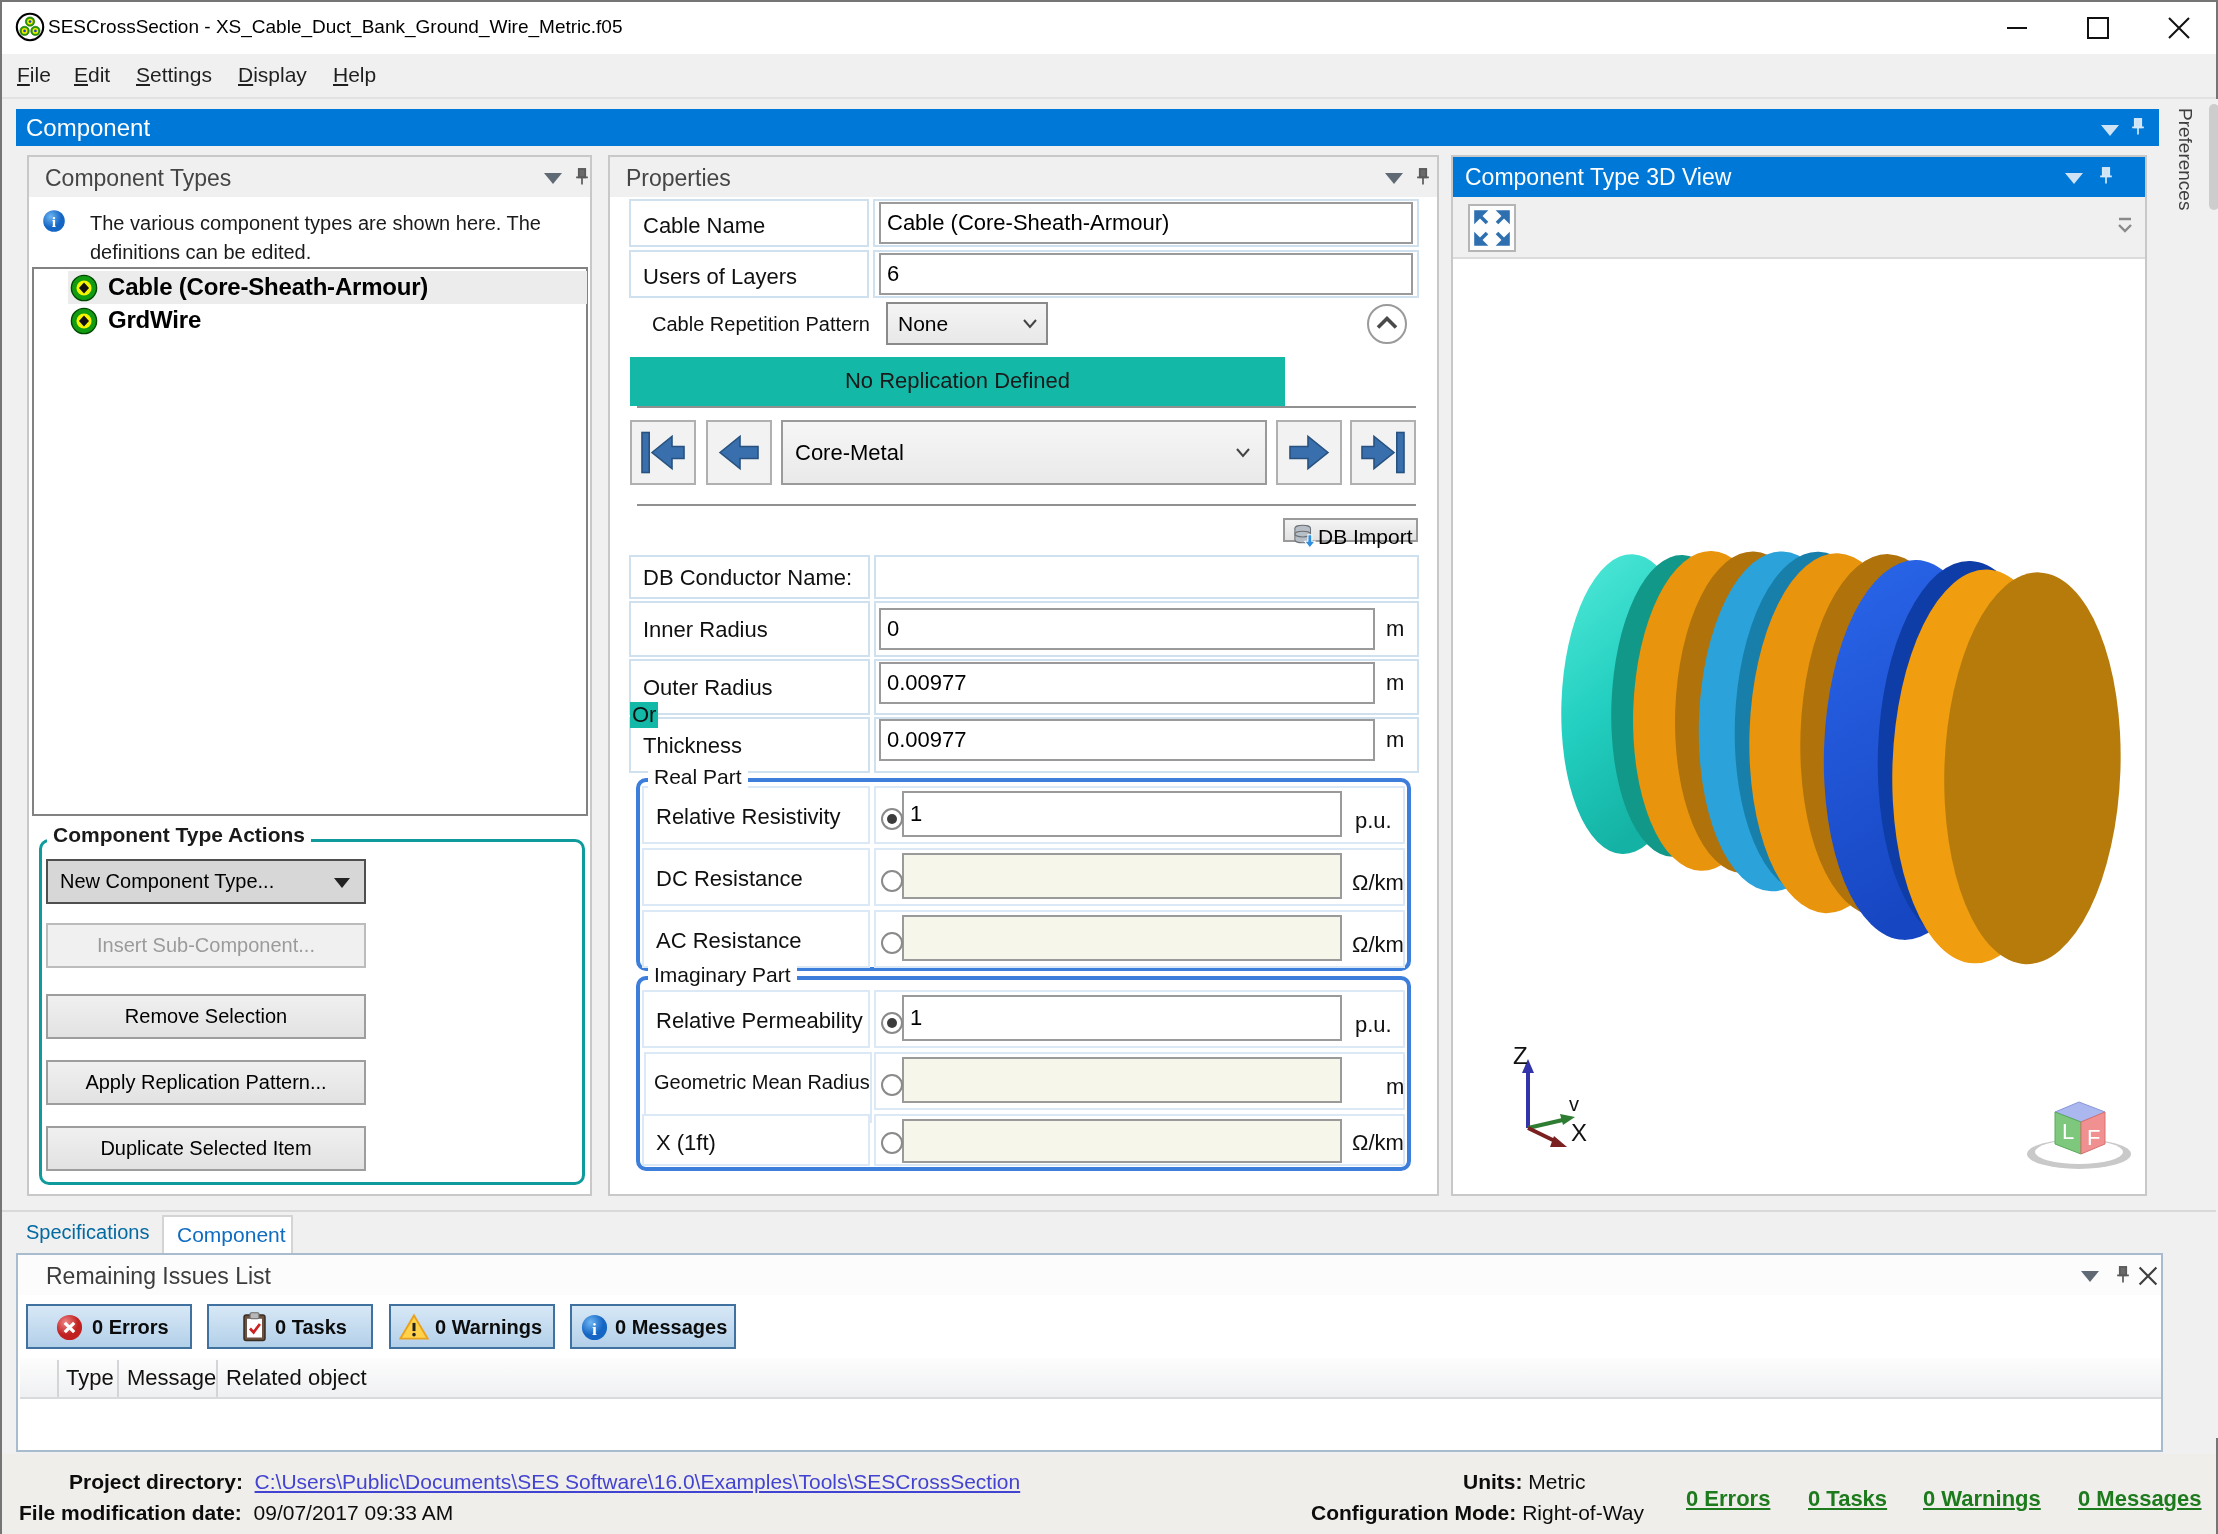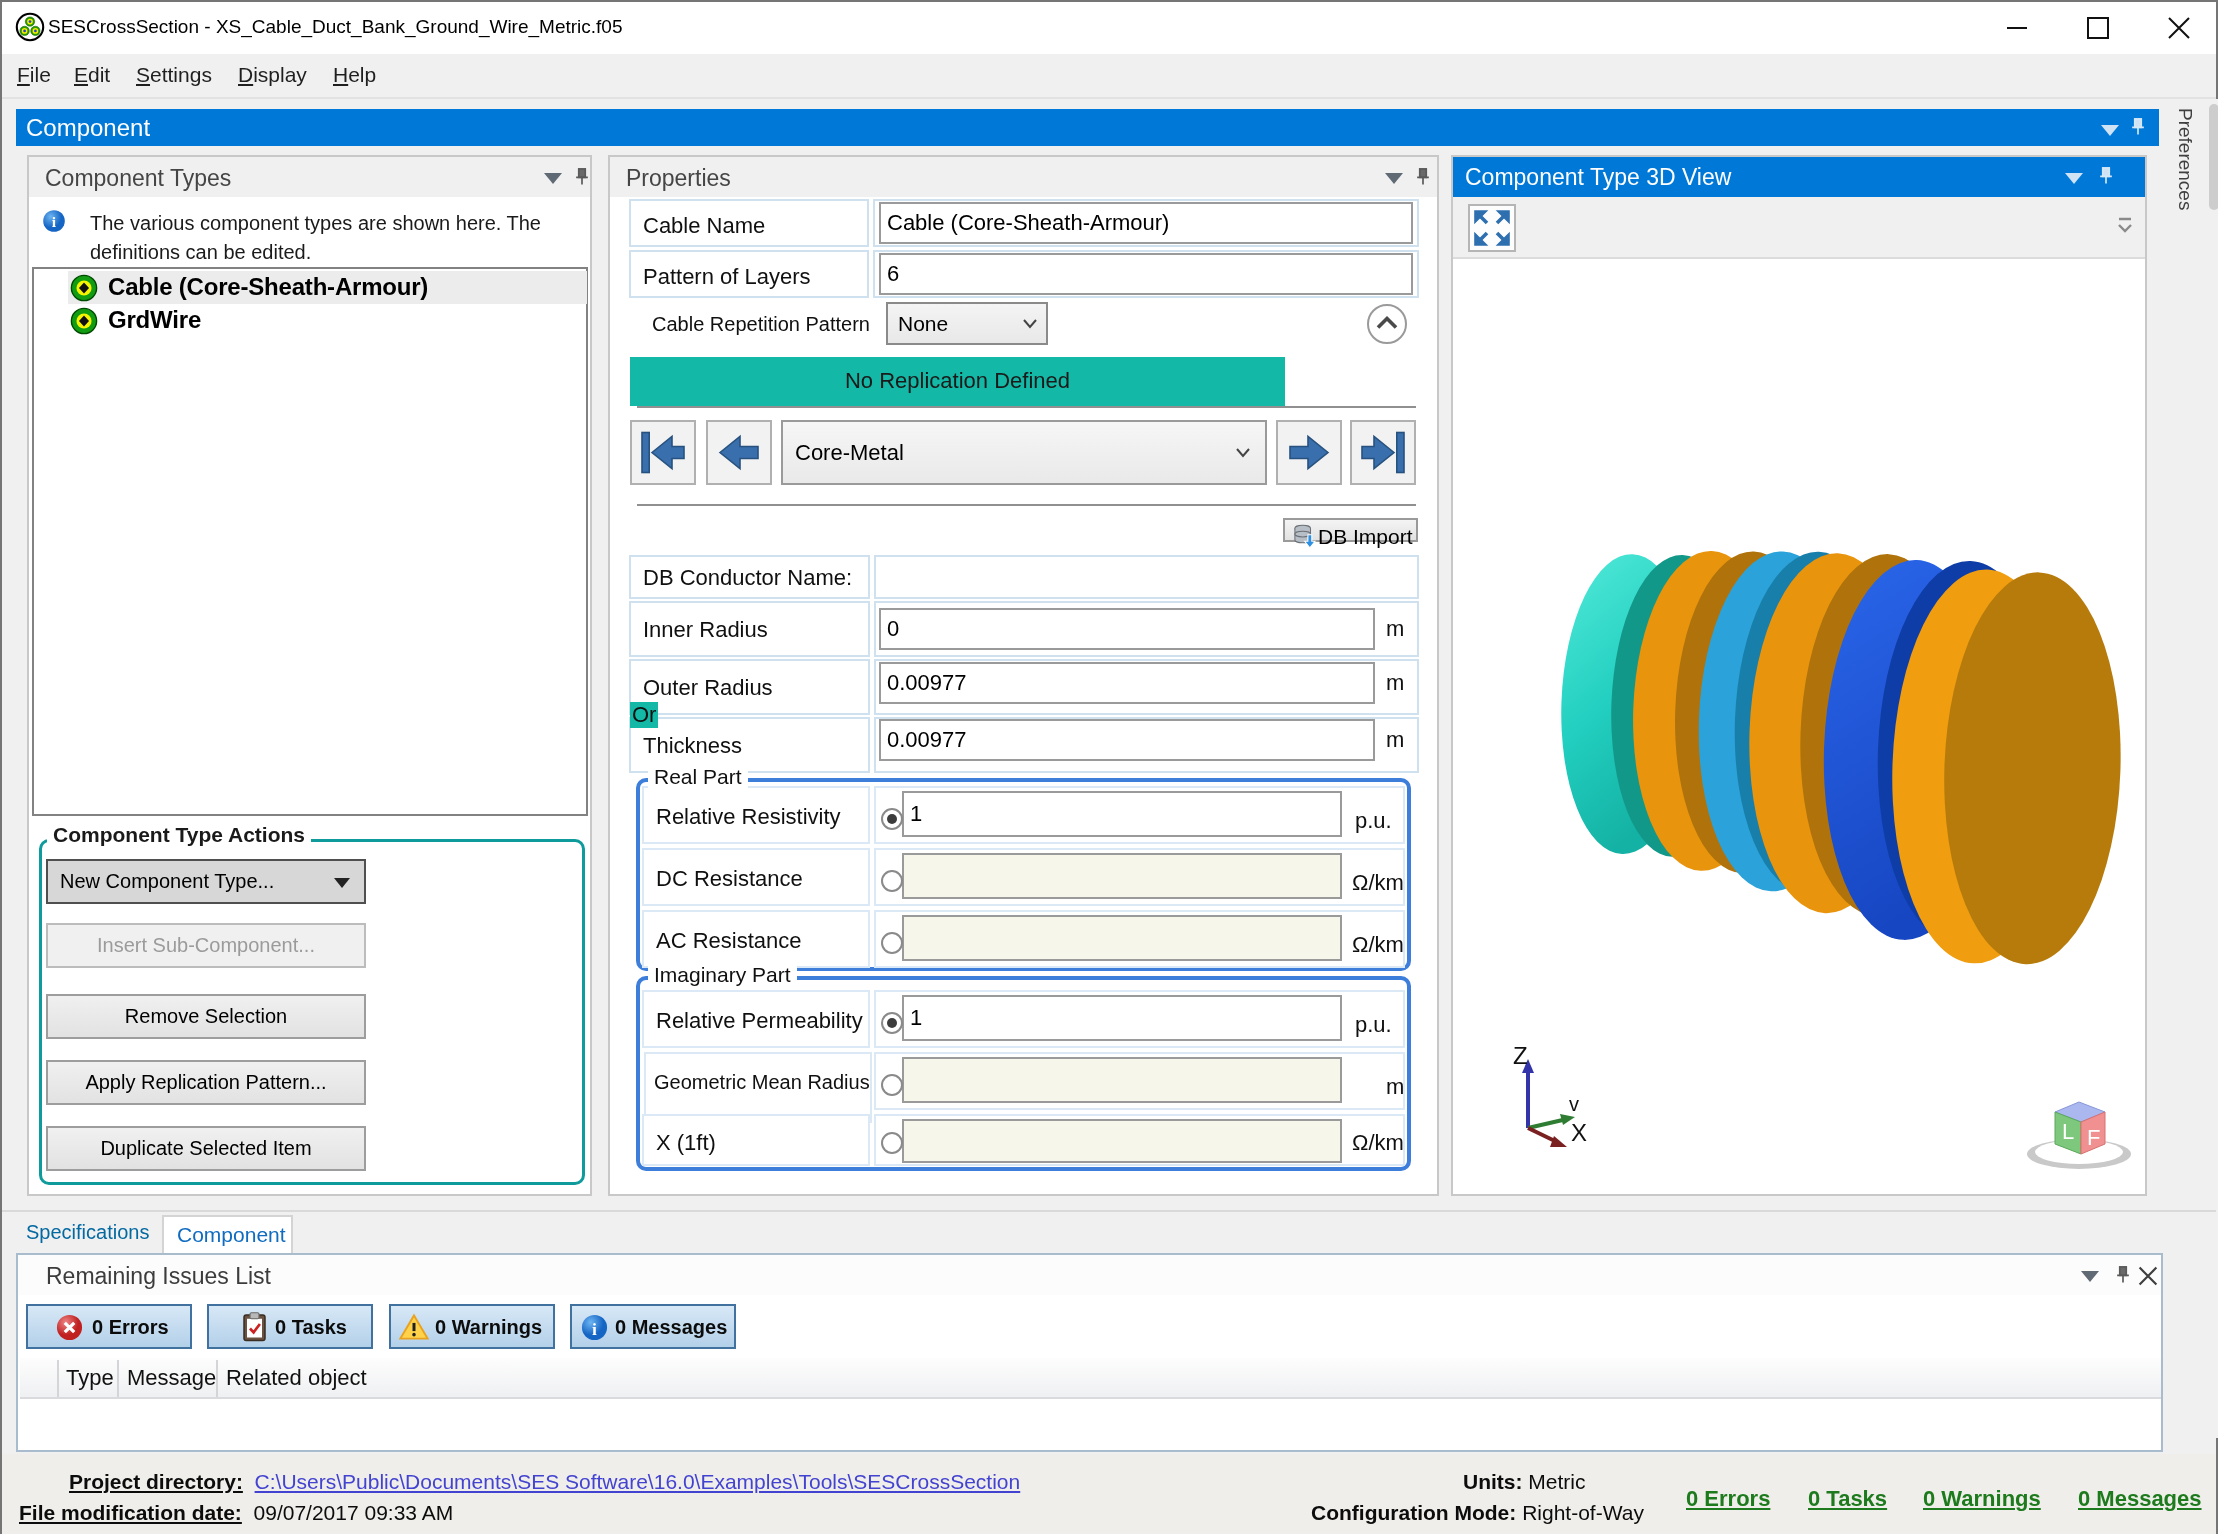--- a/index.html
+++ b/index.html
@@ -65,21 +65,21 @@
 #ihead { position:absolute; left:0; top:0; right:0; height:40px; background:#fcfcfc; }
 #ihead .t { position:absolute; left:28px; top:8px; font-size:23px; color:#3c3c3c; }
 .ibtn { position:absolute; top:49px; width:166px; height:45px; background:linear-gradient(#d7e8f6,#b3d0e9); border:2px solid #41719f; font-size:20px; font-weight:bold; color:#0c0c0c; white-space:nowrap; }
 .ibtn .lbl { position:absolute; top:9px; }
 #itablehead { position:absolute; left:2px; top:103px; width:2141px; height:41px; background:linear-gradient(#fdfdfd,#eff0f2); border-bottom:2px solid #d8dade; }
 .icol { position:absolute; top:7px; font-size:22px; color:#111; }
 .icolsep { position:absolute; top:2px; width:2px; height:37px; background:#d3d5d9; }
 
 #statusbar { position:absolute; left:0; top:1452px; width:2214px; height:80px; background:#f0eeea; }
 .sb { position:absolute; font-size:21px; color:#0c0c0c; white-space:nowrap; }
-.sb b.ul { text-decoration:underline; }
+.sb b.ul { }
 .glink { position:absolute; font-size:22px; font-weight:bold; color:#1d7a1d; text-decoration:underline; }
 </style></head>
 <body>
 <div id="win">
 
 <div id="titlebar">
   <svg class="abs" style="left:13px;top:10px" width="30" height="30" viewBox="0 0 20 20">
     <circle cx="10" cy="10" r="8.8" fill="#fff" stroke="#000" stroke-width="1.4"></circle>
     <g>
       <circle cx="10" cy="6.4" r="3.1" fill="#2a9a00" stroke="#1a6a00" stroke-width="0.4"></circle>
@@ -184,21 +184,21 @@
       </g>
     </svg>
   </div>
 
   <div class="cell" style="left:19px;top:42px;width:240px;height:48px">
         <span class="lt">Cable Name</span>
       </div>
   <div class="cell" style="left:263px;top:42px;width:546px;height:48px"></div>
   <input class="tinput" style="left: 269px; top: 45px; width: 534px; height: 42px;" value="Cable (Core-Sheath-Armour)">
   <div class="cell" style="left:19px;top:93px;width:240px;height:48px">
-        <span class="lt">Pattern of Layers</span>
+        <span class="lt">Users of Layers</span>
       </div>
   <div class="cell" style="left:263px;top:93px;width:546px;height:48px"></div>
   <input class="tinput" style="left: 269px; top: 96px; width: 534px; height: 42px;" value="6">
   <span style="position:absolute;left:42px;top:156px;font-size:20px;color:#101010">Cable Repetition Pattern</span>
   <div class="abs" style="left:276px;top:145px;width:162px;height:43px;background:linear-gradient(#f4f4f4,#e8e8e8);border:2px solid #8a8a8a">
     <span style="position:absolute;left:10px;top:8px;font-size:21px;color:#000">None</span>
     <svg class="abs" style="right:8px;top:14px" width="16" height="12" viewBox="0 0 16 12">
           <path d="M2 2 L8 9 L14 2" stroke="#444" stroke-width="2" fill="none"></path>
         </svg>
   </div>

